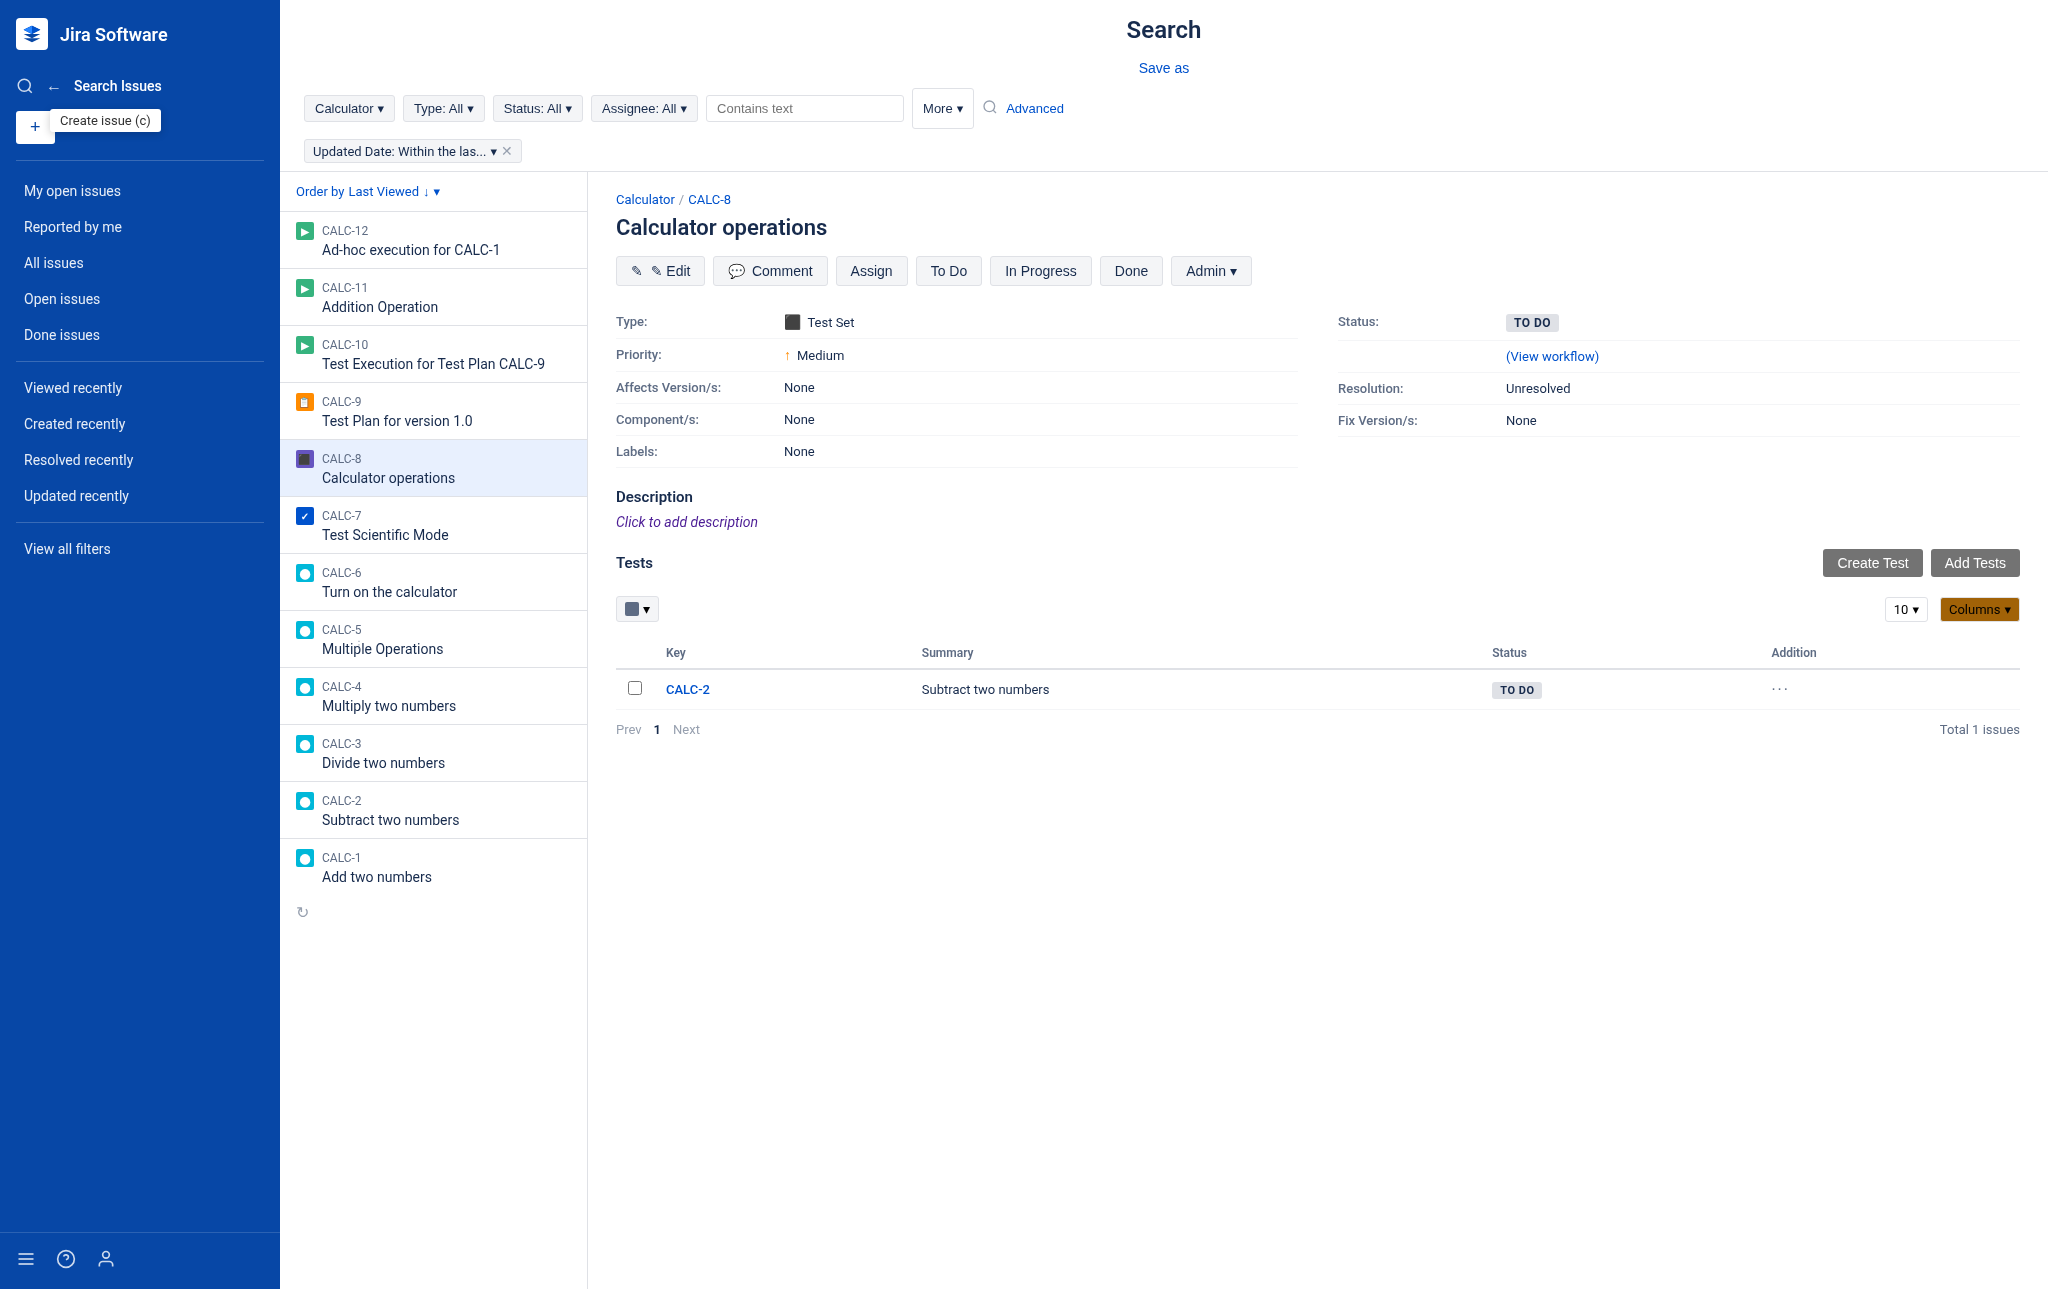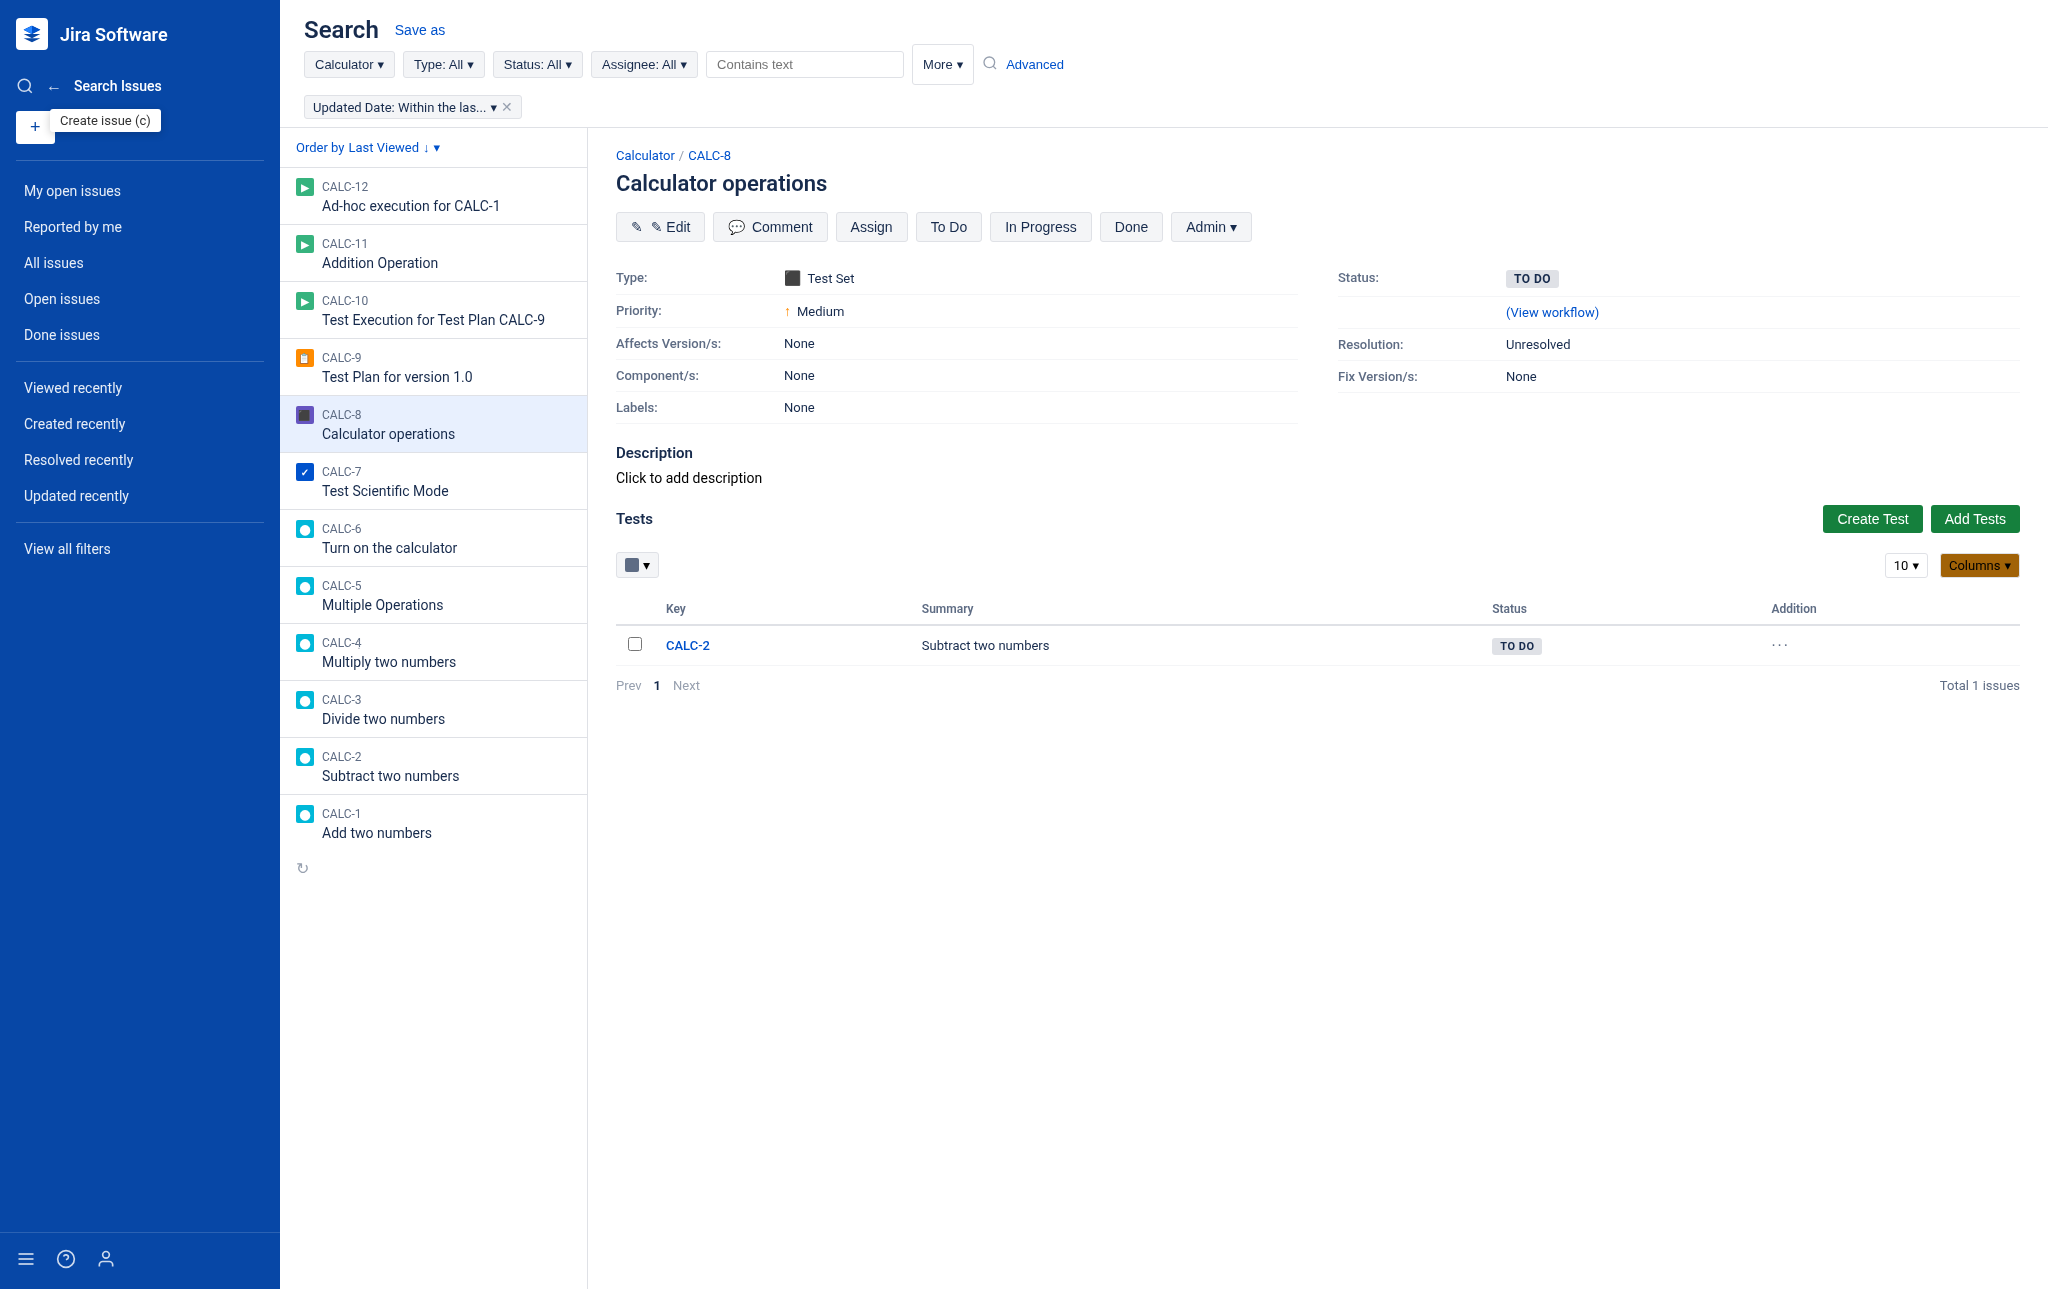--- a/index.html
+++ b/index.html
@@ -120,20 +120,22 @@
 
     
     .main-header {
       padding: 16px 24px 0;
       border-bottom: 1px solid #dfe1e6;
     }
     .main-title-row {
       display: flex;
       align-items: center;
       gap: 16px;
+      margin-bottom: 12px;
+      flex-direction: column;
     }
     .main-title {
       font-size: 24px;
       font-weight: 600;
       color: #172b4d;
     }
     .save-as-btn {
       background: none;
       border: none;
       color: #0052cc;
@@ -357,35 +359,36 @@
 
     
     .section-title {
       font-size: 15px;
       font-weight: 600;
       color: #172b4d;
       margin-bottom: 8px;
       margin-top: 8px;
     }
     .description-placeholder {
-      color: #000000;
+      color: #4c1d95;
+      font-style: italic;
       font-size: 14px;
       cursor: pointer;
     }
 
     
     .tests-section { margin-top: 16px; }
     .tests-header {
       display: flex;
       align-items: center;
       justify-content: space-between;
       margin-bottom: 12px;
     }
     .btn-primary {
-      background: #15803d;
+      background: #737373;
       color: #fff;
       border: none;
       border-radius: 3px;
       padding: 6px 14px;
       font-size: 14px;
       cursor: pointer;
       font-weight: 500;
     }
     .tests-actions { display: flex; gap: 8px; }
 

